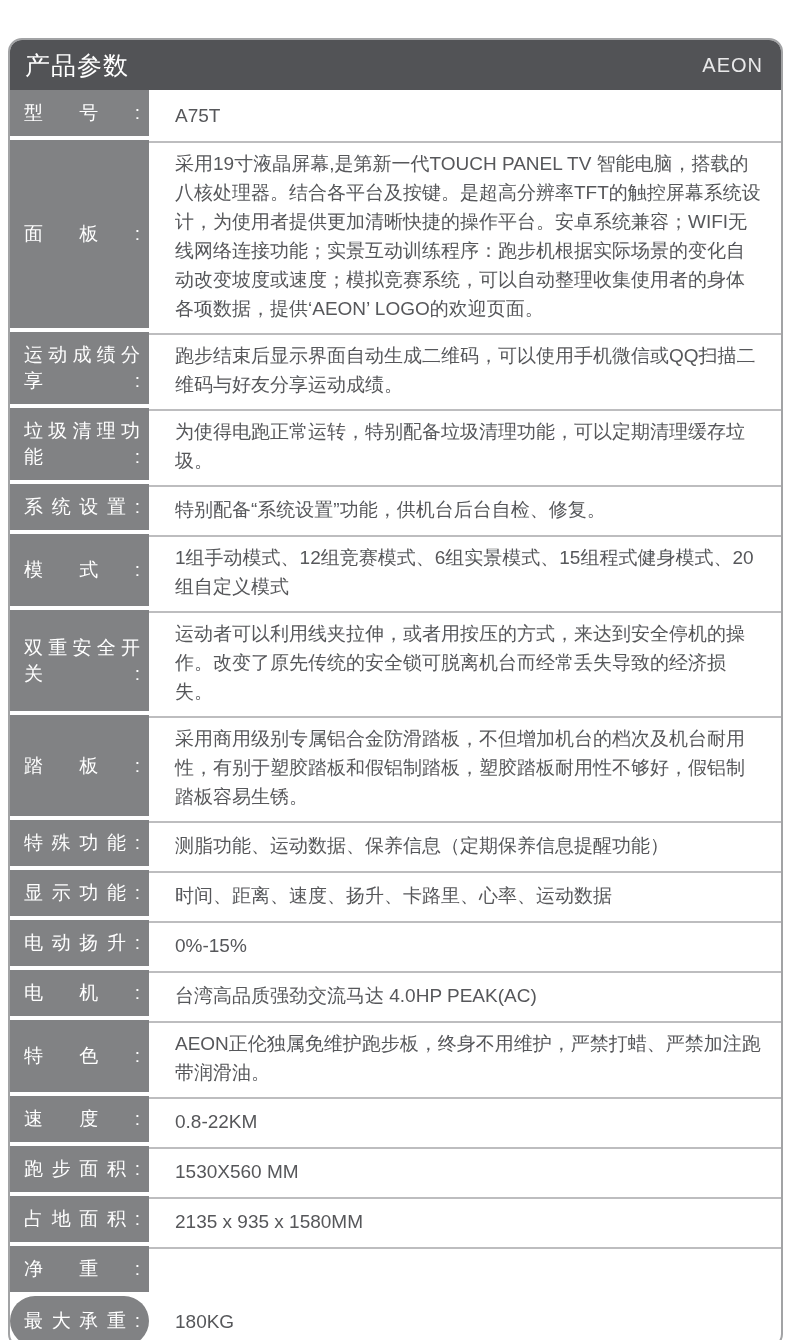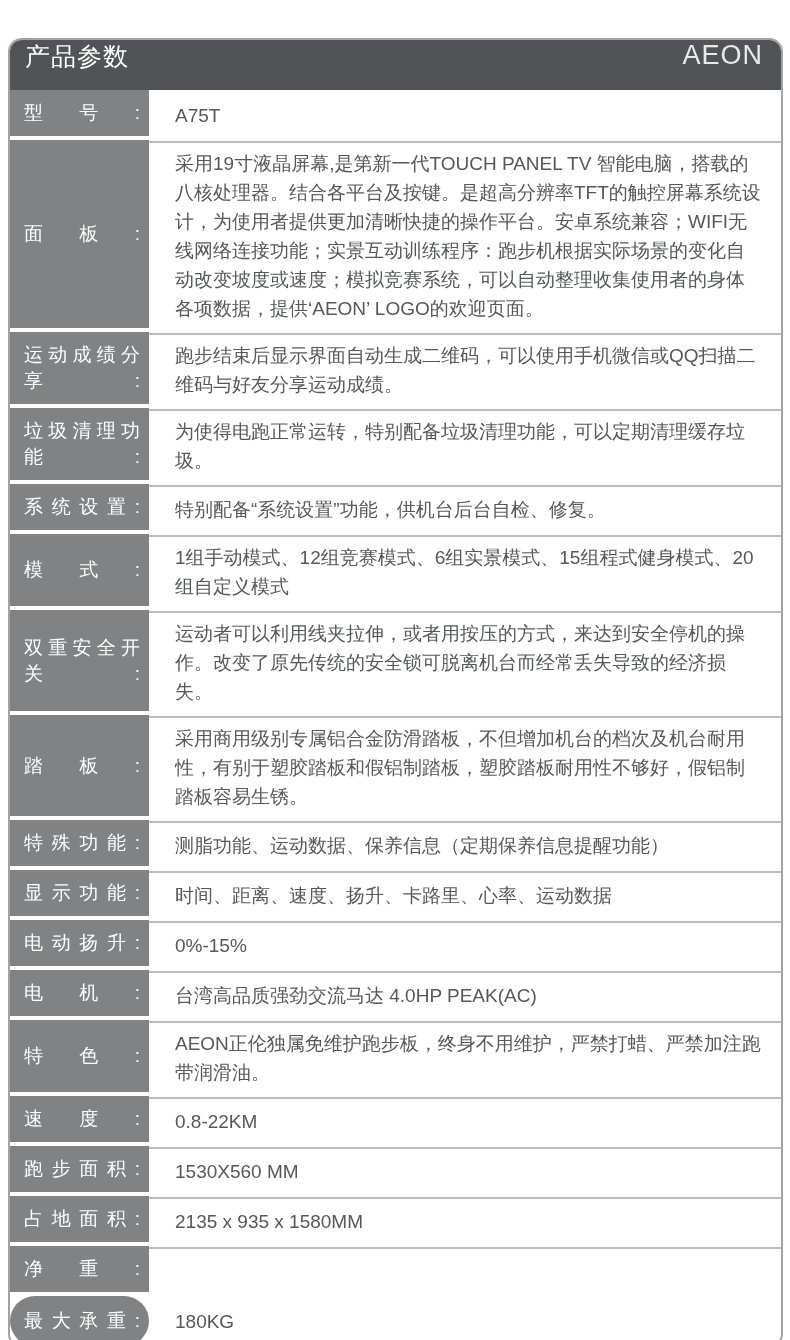--- a/index.html
+++ b/index.html
@@ -17,33 +17,34 @@
     top: 38px;
     width: 775px;
     background: #ffffff;
     border: 2px solid #a2a3a5;
     border-radius: 14px;
     overflow: hidden;
   }
   .spec-header {
     display: flex;
     justify-content: space-between;
+    align-items: center;
     background: #525356;
     height: 50px;
     padding: 0 18px 0 15px;
   }
   .spec-header .title {
     color: #ffffff;
     font-size: 25px;
     font-weight: 500;
     letter-spacing: 1px;
   }
   .spec-header .brand {
     color: #e9e9ea;
-    font-size: 27px;
+    font-size: 20px;
     font-weight: 400;
     letter-spacing: 1px;
     font-stretch: condensed;
   }
   .spec-row {
     display: flex;
     align-items: stretch;
     position: relative;
   }
   .spec-label {

